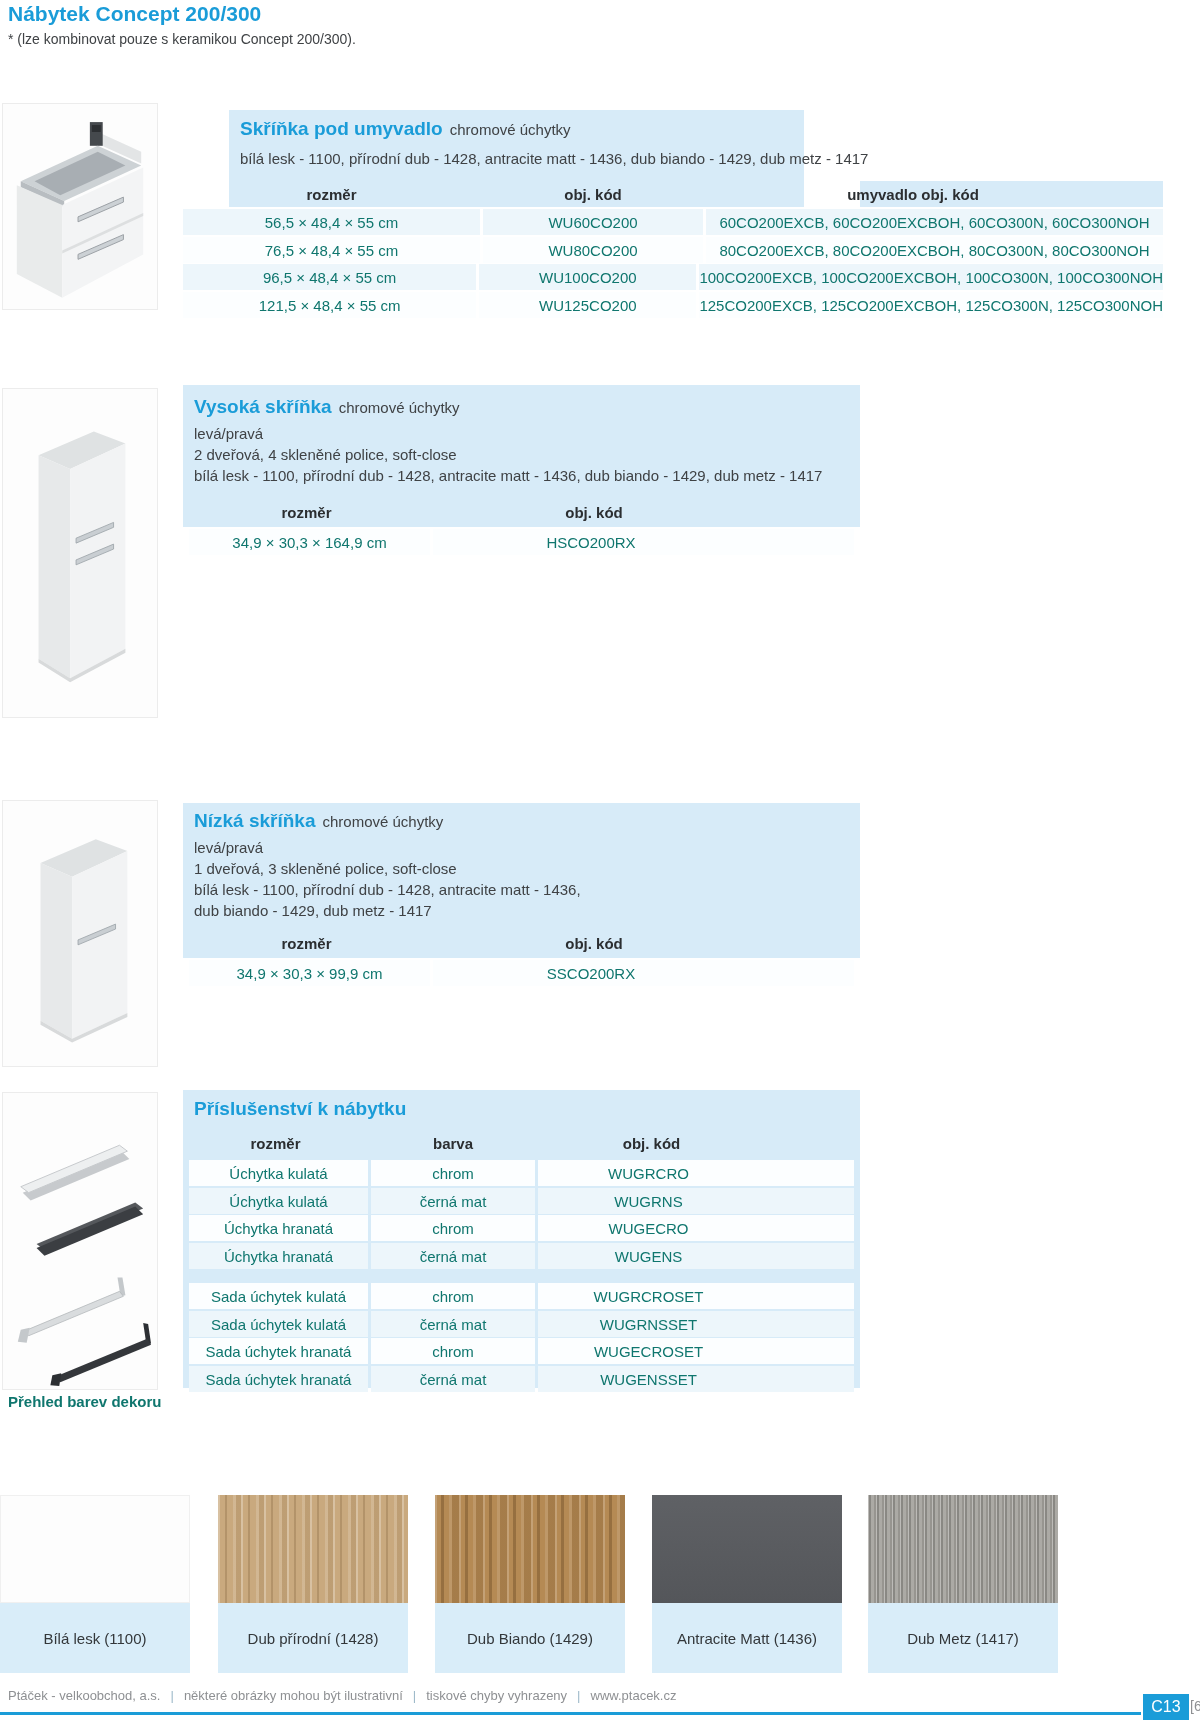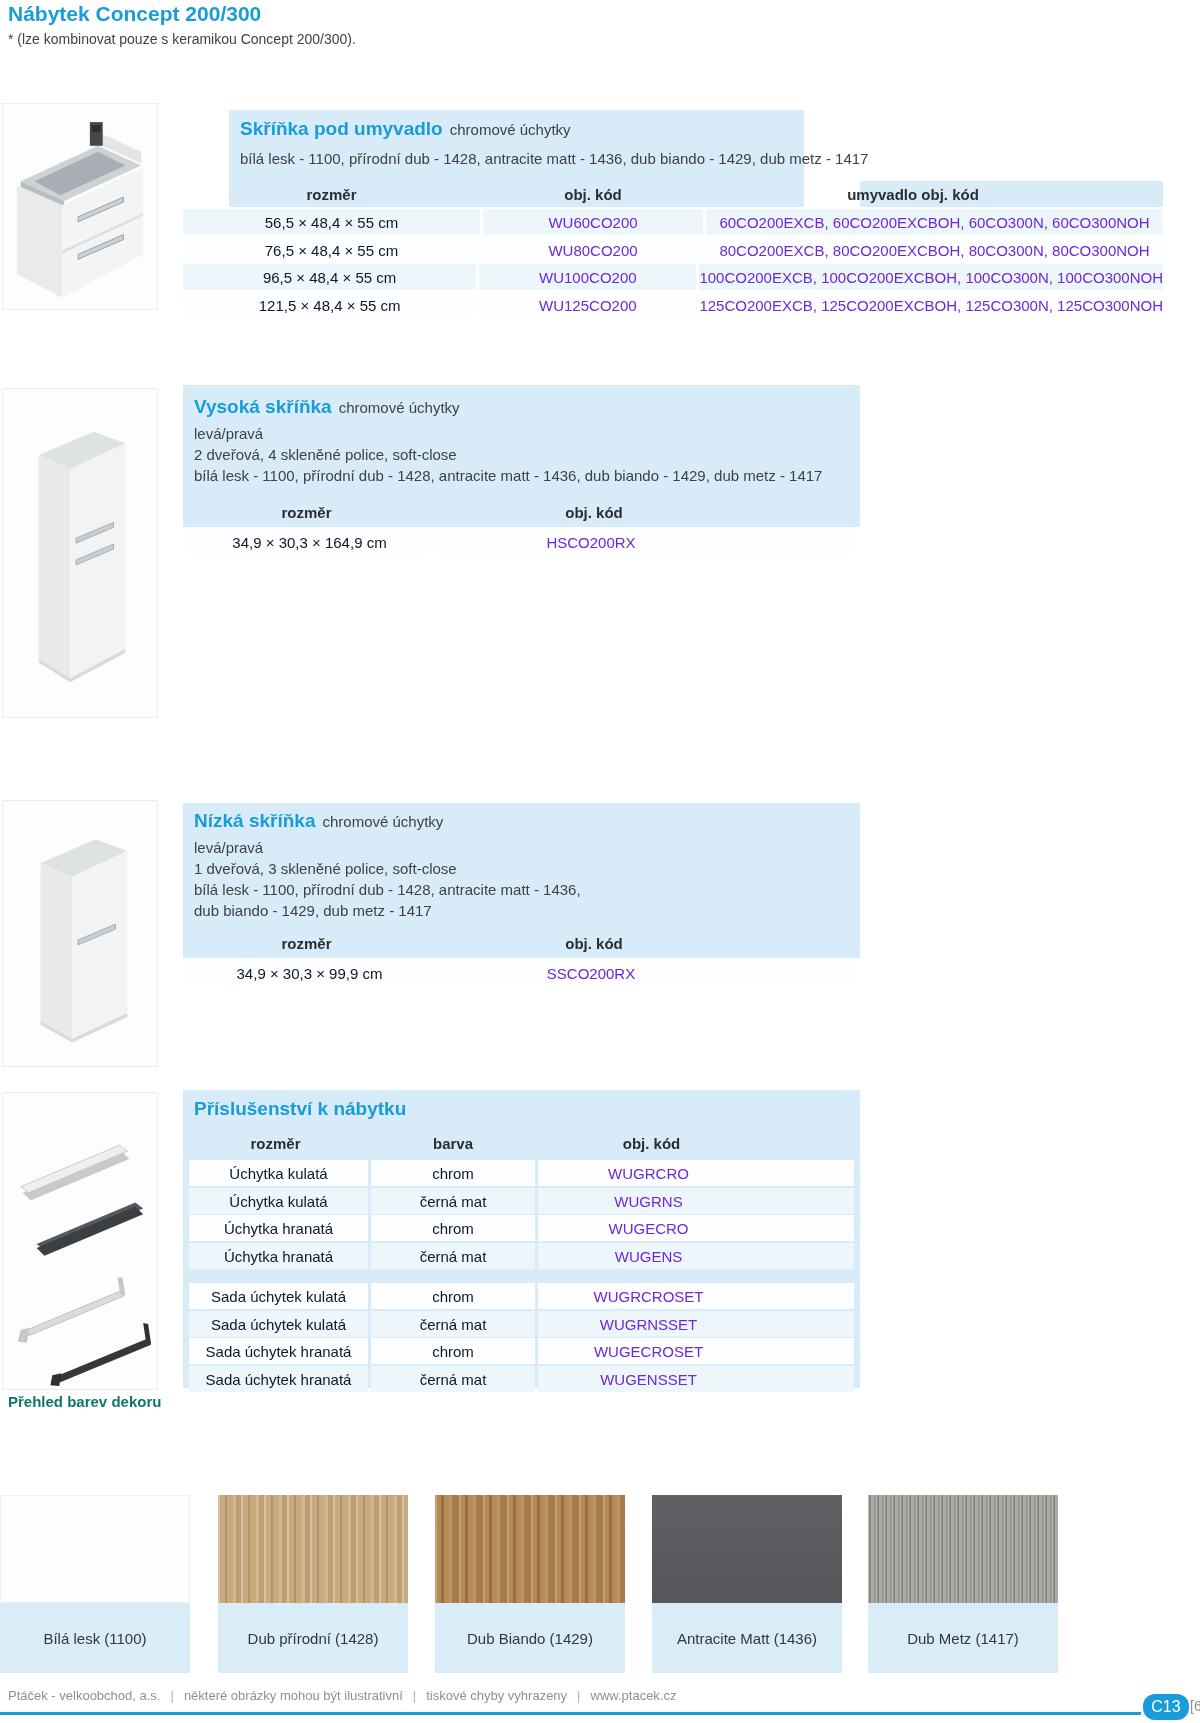--- a/index.html
+++ b/index.html
@@ -28,22 +28,22 @@
   .hdr1ext { position:absolute; left:860px; top:181px; width:303px; height:26px; background:#d7ebf8; }
 
   .sec-title { position:absolute; left:11px; font-size:19px; font-weight:bold; color:#1a9cd8; white-space:nowrap; }
   .sec-title .suffix { font-size:15px; font-weight:normal; color:#3f4245; margin-left:7px; }
   .pline { position:absolute; left:11px; font-size:15px; color:#3f4245; white-space:nowrap; }
 
   
   .row { position:absolute; display:flex; gap:3px; height:26px; font-size:15px; }
   .cell { display:flex; align-items:center; justify-content:center; box-sizing:border-box; white-space:nowrap; }
   .hdr .cell { font-weight:bold; color:#2b2e31; background:transparent; }
-  .dim  { color:#0f172a; }
-  .code { color:#6d28d9; }
+  .dim  { color:#0f766e; }
+  .code { color:#0f766e; }
   .bg-a { background:#edf6fb; }
   .bg-b { background:#fcfeff; }
   .flex1 { flex:1; }
   .pr40 { } .pr60 { padding-right:43px; }
   .pr95 { padding-right:95px; } .pr105 { padding-right:105px; }
 
   
   .s1 { left:183px; width:980px; }
   .s1 .c1 { width:297px; } .s1 .c2 { width:220px; }
   .s1hdr { top:181px; }
@@ -82,21 +82,21 @@
   .tex-antracite { background-image:linear-gradient(#5f6165, #54565a); }
   .tex-metz { background-image:repeating-linear-gradient(90deg,
       rgba(255,255,255,.30) 0 1px, rgba(0,0,0,.14) 1px 3px, rgba(255,255,255,.12) 3px 6px,
       rgba(0,0,0,.06) 6px 8px); }
 
   
   .footer-text { position:absolute; left:8px; top:1688px; font-size:13px; color:#8e9093; white-space:nowrap; }
   .footer-text .sep { color:#9db9c9; margin:0 10px; }
   .rule { position:absolute; left:0; top:1712px; width:1141px; height:3px; background:#1a9cd8; }
   .page-badge { position:absolute; left:1143px; top:1694px; width:46px; height:26px; background:#1a9cd8;
-                color:#fff; font-size:16px; display:flex; align-items:center; justify-content:center;border-radius:12px; }
+                color:#fff; font-size:16px; display:flex; align-items:center; justify-content:center; }
   .page-num { position:absolute; left:1190px; top:1698px; font-size:14px; color:#8e9093; white-space:nowrap; }
 </style>
 </head>
 <body>
 
 <div class="page">
 
   <div class="page-title">Nábytek Concept 200/300</div>
   <div class="page-subtitle">* (lze kombinovat pouze s keramikou Concept 200/300).</div>
 

